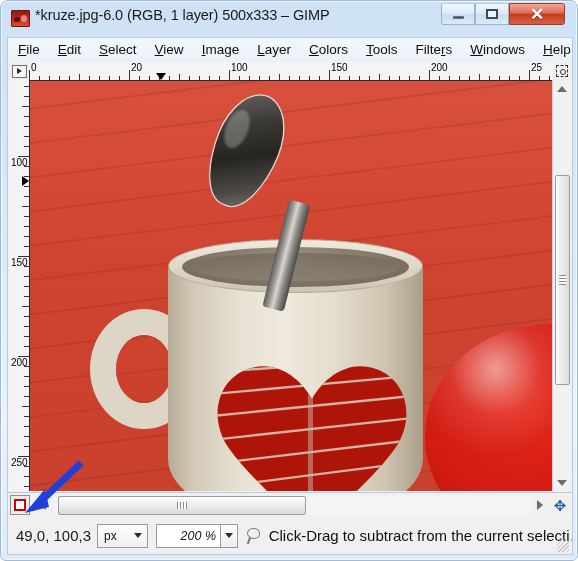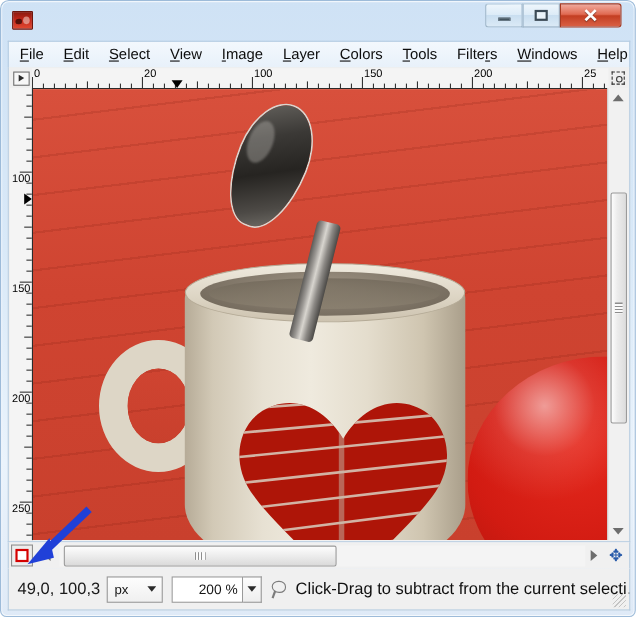--- a/index.html
+++ b/index.html
@@ -553,20 +553,21 @@
     padding-right: 5px;
   }
   #zoom-combo {
     margin-left: 8px;
     width: 68px;
     border: 1px solid #9a9a9a;
     background: #ffffff;
     justify-content: flex-end;
     padding-right: 4px;
     font-size: 12.5px;
+    font-style: italic;
   }
   #zoom-arrow {
     width: 18px; height: 24px;
     margin-left: 0px;
     background: linear-gradient(to bottom, #fdfdfd 0%, #eeeeee 100%);
     border: 1px solid #9a9a9a;
     border-left: none;
     box-sizing: border-box;
     display: flex; align-items: center; justify-content: center;
   }
@@ -623,20 +624,21 @@
 </head>
 <body>
 
 <div id="app-window">
 
   <div id="titlebar">
     <div id="title-icon">
       <div class="blob1"></div>
         <div class="blob2"></div>
     </div>
+    <div id="title-text">*kruze.jpg-6.0 (RGB, 1 layer) 500x333 – GIMP</div>
 
     <div class="win-btn" id="btn-minimize">
       <div class="win-glyph"></div>
     </div>
     <div class="win-btn" id="btn-maximize">
       <div class="win-glyph"></div>
     </div>
     <div class="win-btn" id="btn-close">
       <div class="win-glyph">✕</div>
     </div>

